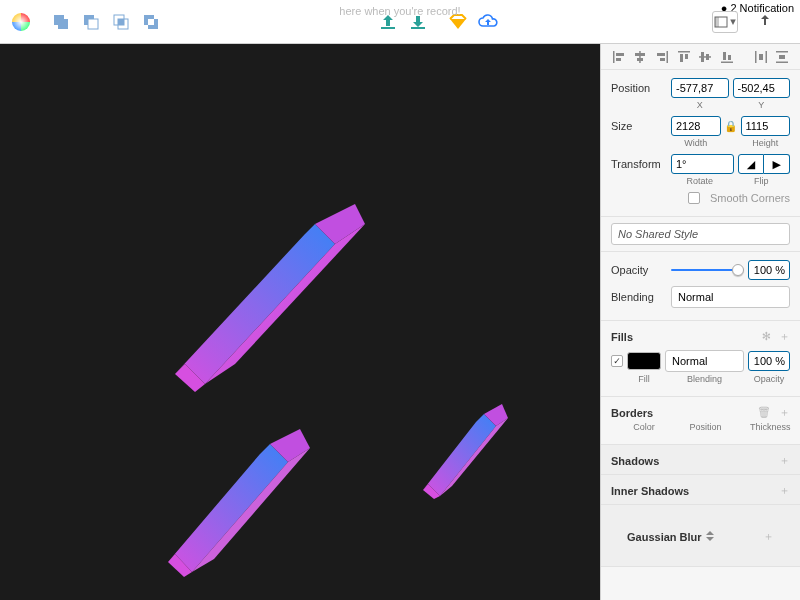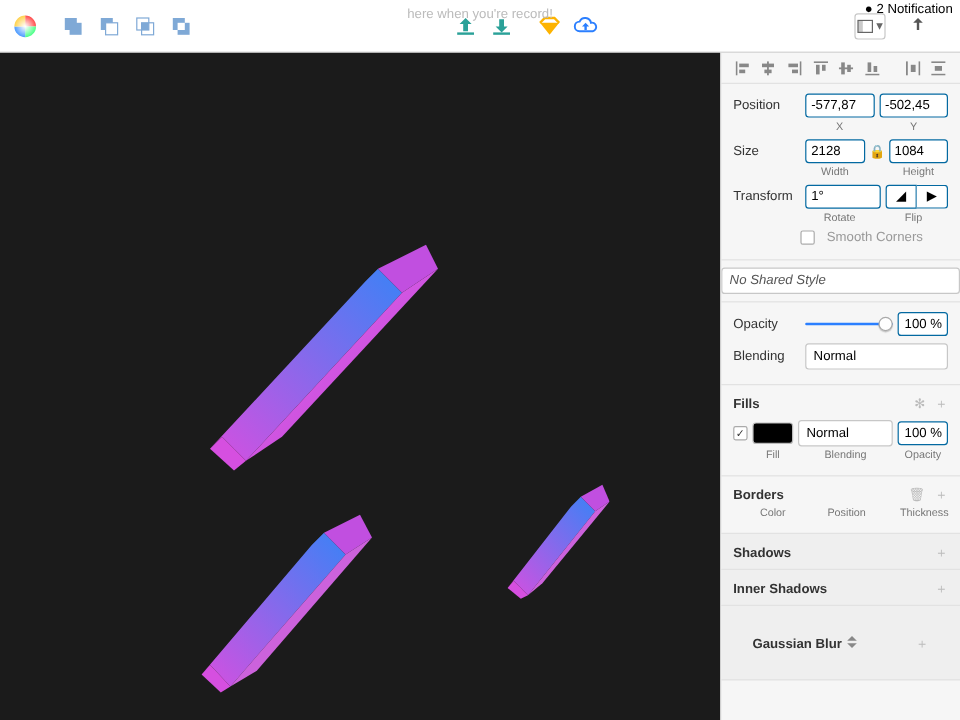--- a/index.html
+++ b/index.html
@@ -259,21 +259,21 @@
       <div class="row" style="margin-top:-4px">
           <div class="lab"></div>
           <div class="sublab" style="flex:1">X</div>
           <div class="sublab" style="flex:1">Y</div>
         </div>
 
       <div class="row">
         <div class="lab">Size</div>
         <div class="inp" style="flex:1">2128</div>
         <div class="lock">🔒</div>
-        <div class="inp" style="flex:1">1084</div>
+        <div class="inp" style="flex:1">1115</div>
       </div>
       <div class="row" style="margin-top:-4px">
           <div class="lab"></div>
           <div class="sublab" style="flex:1">Width</div>
           <div style="width:12px"></div>
           <div class="sublab" style="flex:1">Height</div>
         </div>
 
       <div class="row">
         <div class="lab">Transform</div>
@@ -282,27 +282,27 @@
           <div class="inp" style="flex:1;text-align:center;border-radius:3px 0 0 3px">◢</div>
           <div class="inp" style="flex:1;text-align:center;border-left:0;border-radius:0 3px 3px 0">▶</div>
         </div>
       </div>
       <div class="row" style="margin-top:-4px">
           <div class="lab"></div>
           <div class="sublab" style="flex:1">Rotate</div>
           <div class="sublab" style="flex:1">Flip</div>
         </div>
 
-      <div class="row" style="margin-left:56px">
+      <div class="row" style="justify-content:flex-end;margin-left:56px">
         <span class="chk"></span>
         <span class="muted" style="margin-left:6px">Smooth Corners</span>
       </div>
     </div>
 
-    <div class="section" style="padding:6px 0">
+    <div class="section" style="padding:6px 10px">
       <div class="sel" style="width:100%;font-style:italic;color:#555">No Shared Style</div>
     </div>
 
     <div class="section">
       <div class="row">
         <div class="lab">Opacity</div>
         <div class="slider">
             <div class="track fill" style="right:0"></div>
             <div class="thumb" style="right:0"></div>
           </div>

